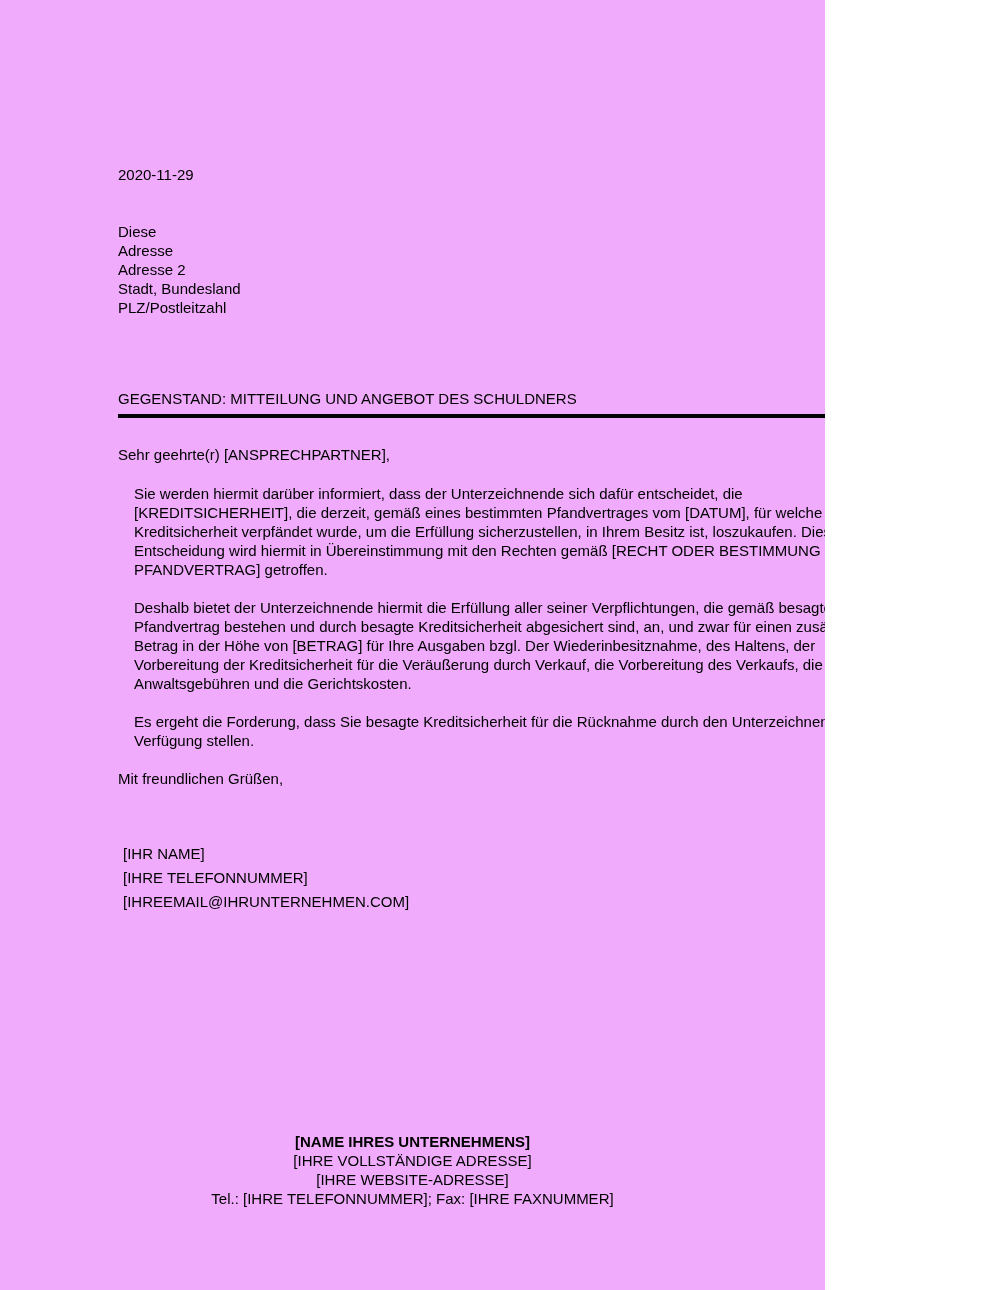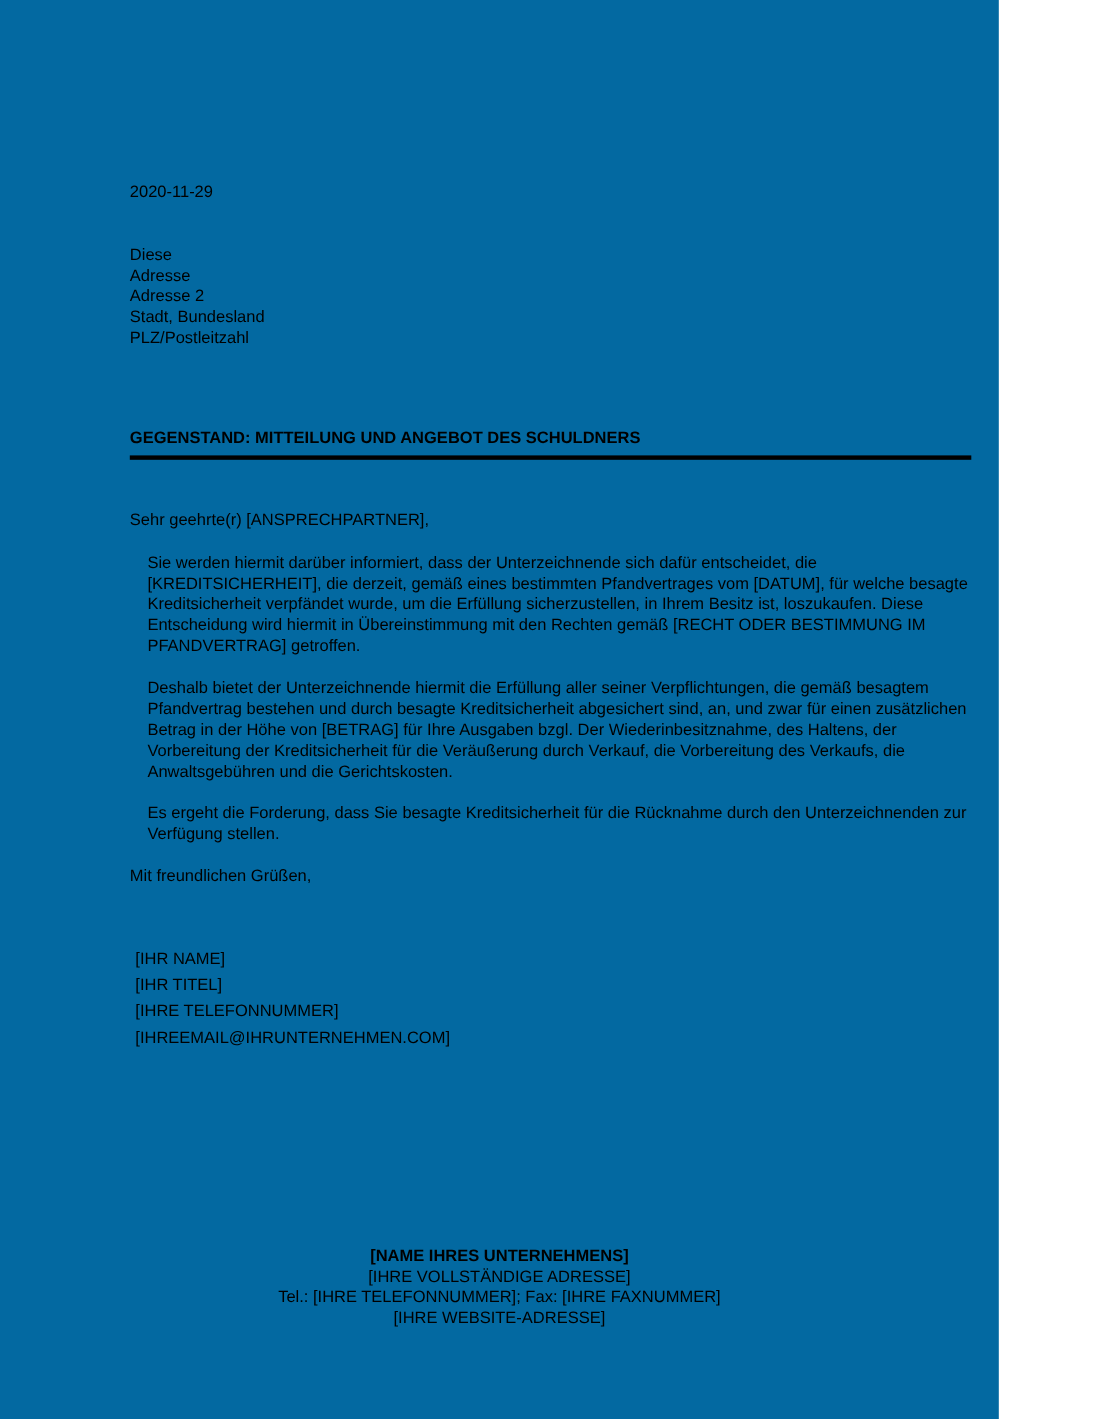--- a/index.html
+++ b/index.html
@@ -2,23 +2,23 @@
 <html><head>
 <meta charset="utf-8">
 <style>
   html, body {
     margin: 0;
     padding: 0;
     background: #ffffff;
   }
   .page {
     position: relative;
-    width: 908px;
+    width: 825px;
     height: 1290px;
-    background: #0369a1;
+    background: #f0abfc;
     color: #000000;
     font-family: "Liberation Sans", sans-serif;
     font-size: 15px;
     line-height: 19px;
     box-sizing: border-box;
     overflow: hidden;
   }
   .content {
     position: absolute;
     left: 118px;
@@ -28,24 +28,24 @@
   .date-line {
     margin: 0 0 38px 0;
   }
   .address-block {
     margin: 0 0 72px 0;
   }
   .address-block div {
     margin: 0;
   }
   .subject {
-    font-weight: bold;
+    font-weight: normal;
     padding-bottom: 6px;
     border-bottom: 4px solid #000000;
-    margin: 0 0 45px 0;
+    margin: 0 0 27px 0;
   }
   .salutation {
     margin: 0 0 20px 0;
   }
   .para {
     margin: 0 0 19px 16px;
   }
   .closing {
     margin: 12px 0 56px 0;
   }
@@ -86,26 +86,25 @@
     <div class="salutation">Sehr geehrte(r) [ANSPRECHPARTNER],</div>
 
     <p class="para">Sie werden hiermit darüber informiert, dass der Unterzeichnende sich dafür entscheidet, die [KREDITSICHERHEIT], die derzeit, gemäß eines bestimmten Pfandvertrages vom [DATUM], für welche besagte Kreditsicherheit verpfändet wurde, um die Erfüllung sicherzustellen, in Ihrem Besitz ist, loszukaufen. Diese Entscheidung wird hiermit in Übereinstimmung mit den Rechten gemäß [RECHT ODER BESTIMMUNG IM PFANDVERTRAG] getroffen.</p>
     <p class="para">Deshalb bietet der Unterzeichnende hiermit die Erfüllung aller seiner Verpflichtungen, die gemäß besagtem Pfandvertrag bestehen und durch besagte Kreditsicherheit abgesichert sind, an, und zwar für einen zusätzlichen Betrag in der Höhe von [BETRAG] für Ihre Ausgaben bzgl. Der Wiederinbesitznahme, des Haltens, der Vorbereitung der Kreditsicherheit für die Veräußerung durch Verkauf, die Vorbereitung des Verkaufs, die Anwaltsgebühren und die Gerichtskosten.</p>
     <p class="para">Es ergeht die Forderung, dass Sie besagte Kreditsicherheit für die Rücknahme durch den Unterzeichnenden zur Verfügung stellen.</p>
 
     <div class="closing">Mit freundlichen Grüßen,</div>
 
     <div class="signature-block">
       <div>[IHR NAME]</div>
-      <div>[IHR TITEL]</div>
       <div>[IHRE TELEFONNUMMER]</div>
       <div>[IHREEMAIL@IHRUNTERNEHMEN.COM]</div>
     </div>
 
   </div>
 
   <div class="footer">
     <div class="company">[NAME IHRES UNTERNEHMENS]</div>
     <div>[IHRE VOLLSTÄNDIGE ADRESSE]</div>
+    <div>[IHRE WEBSITE-ADRESSE]</div>
     <div>Tel.: [IHRE TELEFONNUMMER]; Fax: [IHRE FAXNUMMER]</div>
-    <div>[IHRE WEBSITE-ADRESSE]</div>
   </div>
 </div>
 
 </body></html>

